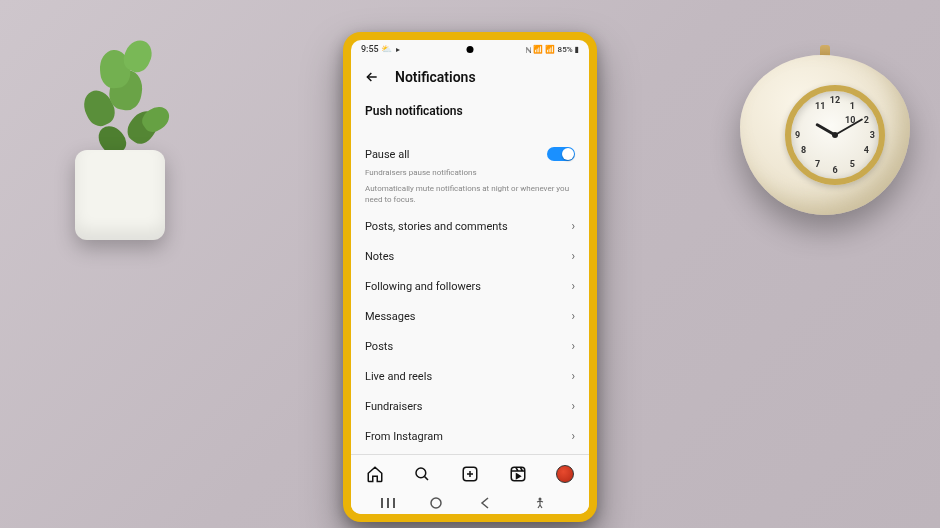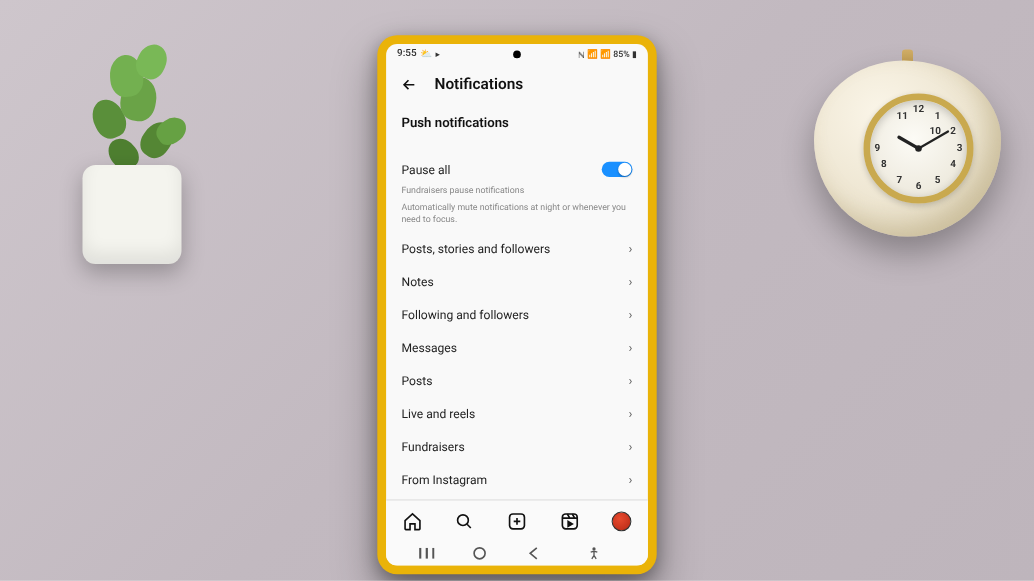--- a/index.html
+++ b/index.html
@@ -368,21 +368,21 @@
 
       <div class="setting-row">
         <span class="setting-label">Pause all</span>
         <div class="toggle"></div>
       </div>
       <div class="setting-sub">Fundraisers pause notifications</div>
 
       <div class="setting-sub">Automatically mute notifications at night or whenever you need to focus.</div>
 
       <div class="list-item">
-        <span>Posts, stories and followers</span>
+        <span>Posts, stories and comments</span>
         <span class="chevron">›</span>
       </div>
       <div class="list-item">
         <span>Notes</span>
         <span class="chevron">›</span>
       </div>
       <div class="list-item">
         <span>Following and followers</span>
         <span class="chevron">›</span>
       </div>

